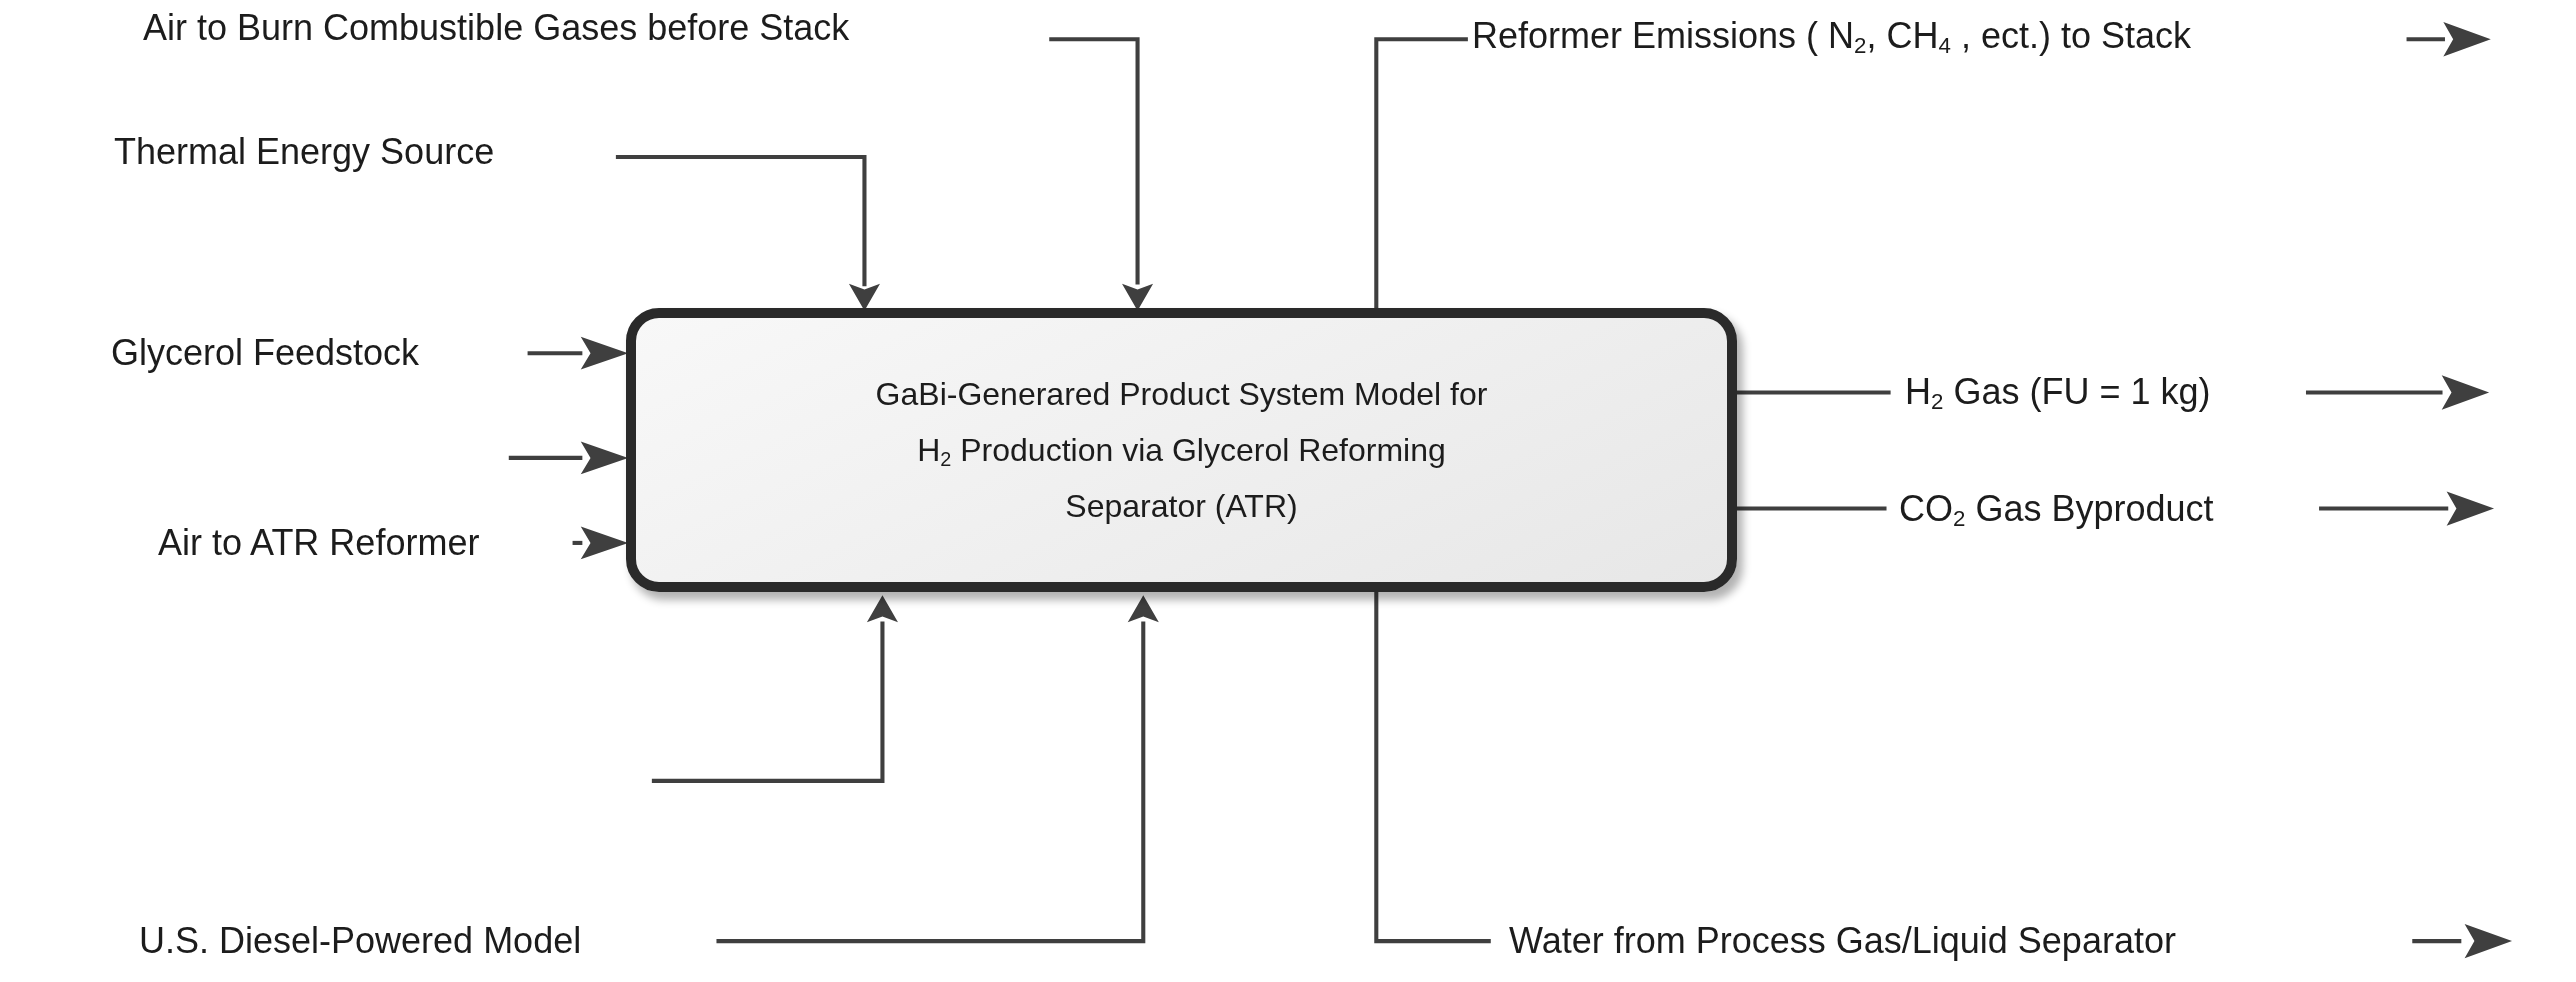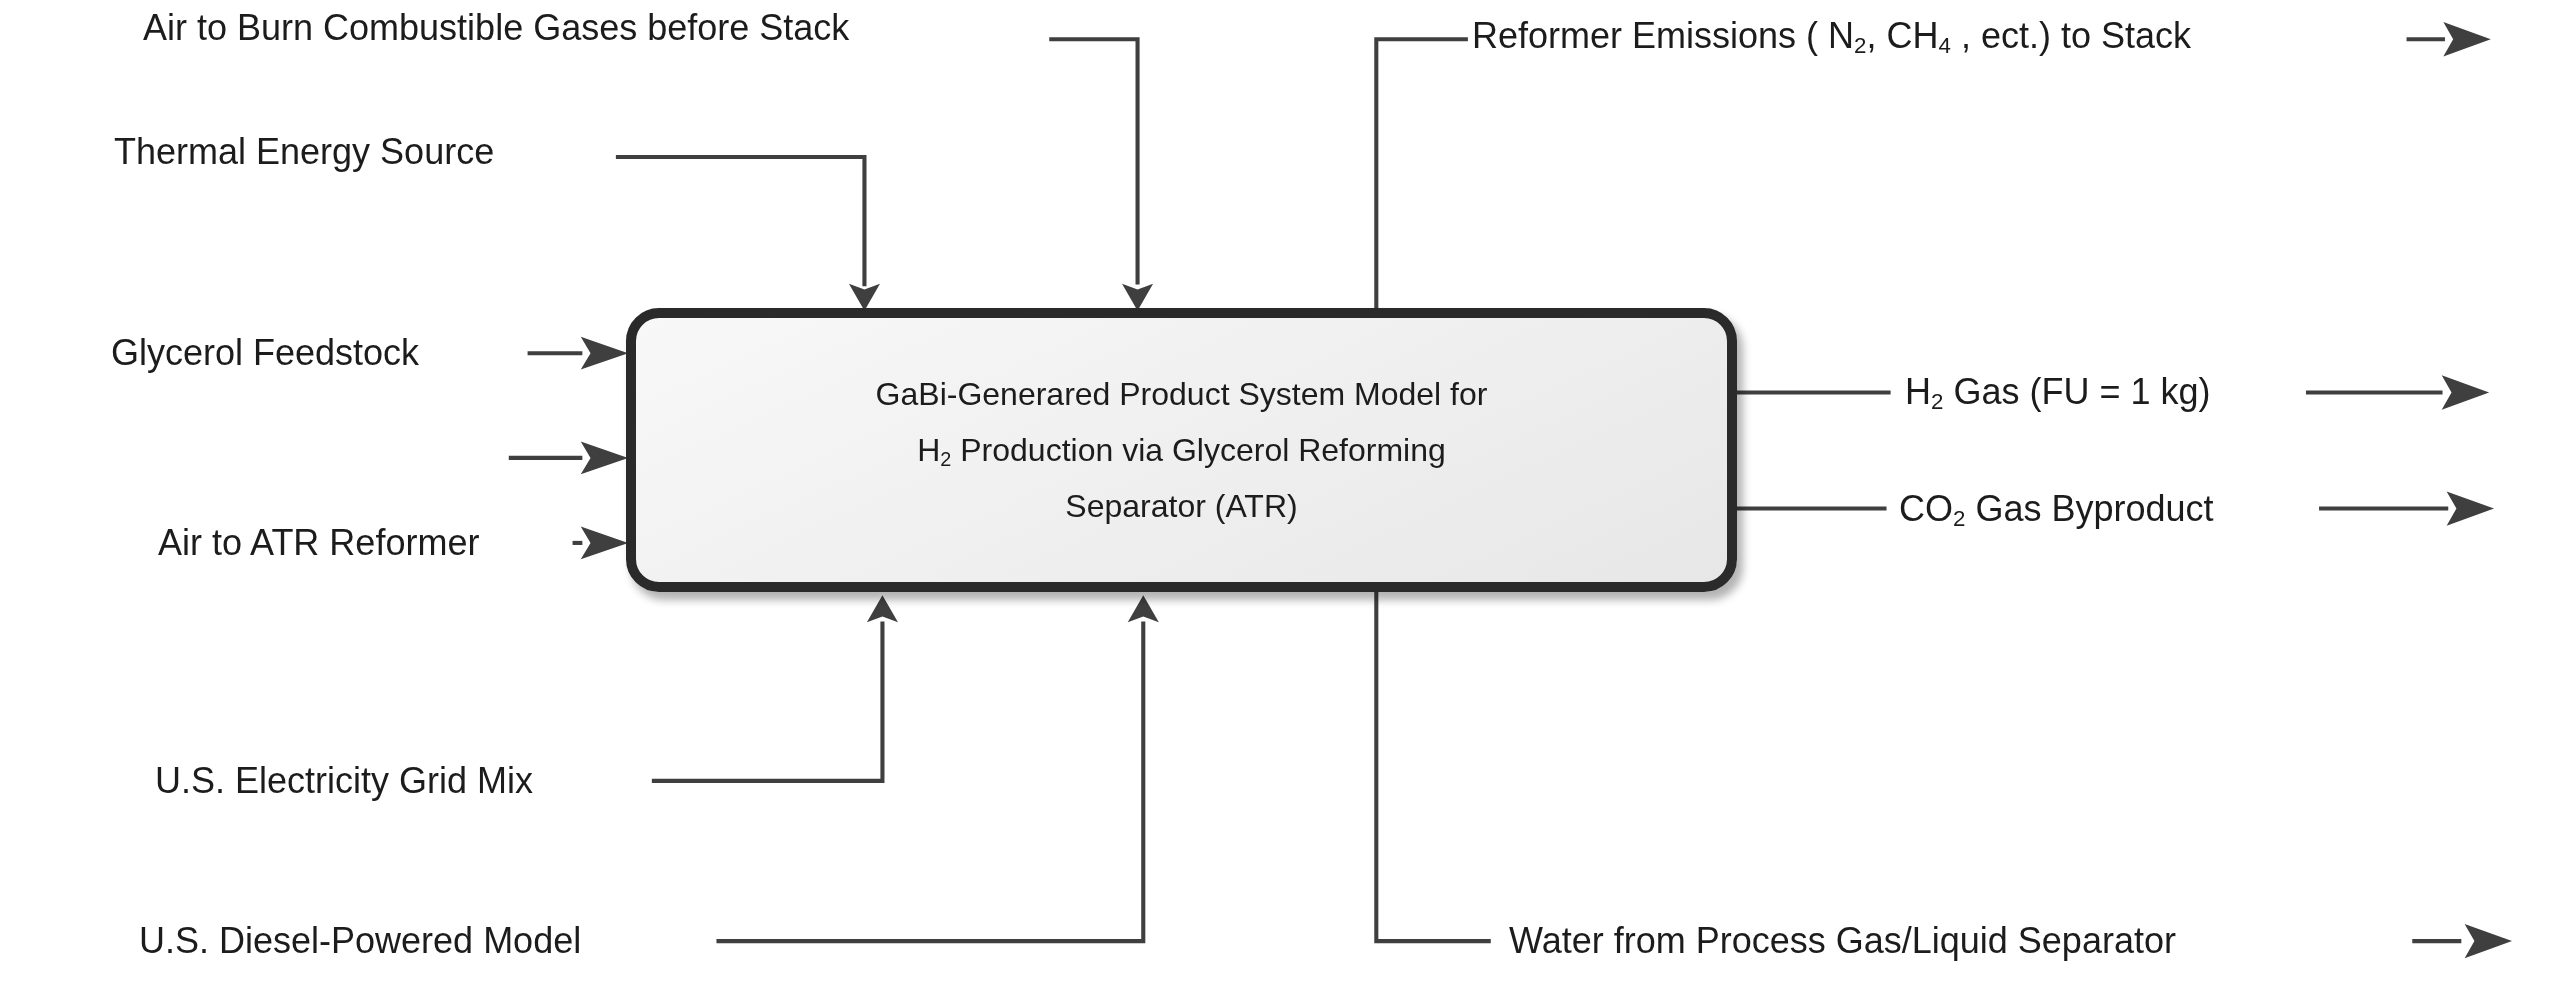--- a/index.html
+++ b/index.html
@@ -107,21 +107,20 @@
   <div class="box">
     <div class="title-line"><span>GaBi-Generared Product System Model for</span></div>
     <div class="title-line"><span>H</span><sub>2</sub><span> Production via Glycerol Reforming</span></div>
     <div class="title-line"><span>Separator (ATR)</span></div>
   </div>
 
   <div class="lbl" style="left:143px;top:5.7px"><span>Air to Burn Combustible Gases before Stack</span></div>
   <div class="lbl" style="left:114px;top:130px"><span>Thermal Energy Source</span></div>
   <div class="lbl" style="left:111px;top:331px"><span>Glycerol Feedstock</span></div>
   <div class="lbl" style="left:158px;top:521px"><span>Air to ATR Reformer</span></div>
-  <div class="lbl" style="left:155px;top:759px"><span>U.S. Electricity Grid Mix</span></div>
   <div class="lbl" style="left:139px;top:919px"><span>U.S. Diesel-Powered Model</span></div>
 
   <div class="lbl" style="left:1472px;top:14px"><span>Reformer Emissions ( N</span><sub>2</sub><span>, CH</span><sub>4</sub><span> , ect.) to Stack</span></div>
   <div class="lbl" style="left:1905px;top:370px"><span>H</span><sub>2</sub><span> Gas (FU = 1 kg)</span></div>
   <div class="lbl" style="left:1899px;top:487px"><span>CO</span><sub>2</sub><span> Gas Byproduct</span></div>
   <div class="lbl" style="left:1509px;top:919px"><span>Water from Process Gas/Liquid Separator</span></div>
 
 </div>
 
 

